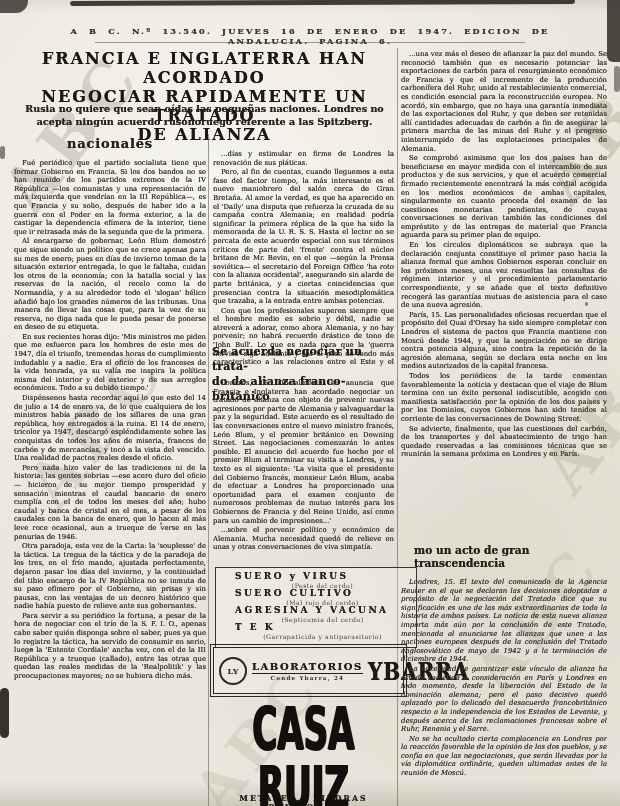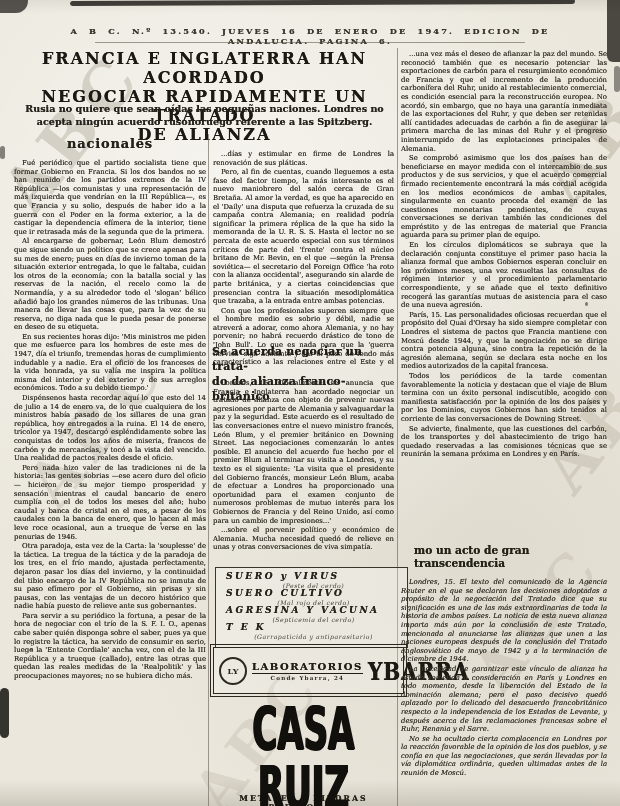--- a/index.html
+++ b/index.html
@@ -57,21 +57,21 @@
      font-size:11px; line-height:15px; color:#1f1c16; letter-spacing:.2px;
      text-shadow:0 0 .5px rgba(31,28,22,.85);}
   .col-midart{left:213px; top:379px; width:181px; height:184px;}
   .col-righttop{left:401px; top:50px; width:206px; height:493px;}
   .rhead{position:absolute; left:400px; top:544px; width:208px; font-weight:bold;
      font-size:10.6px; line-height:13px; color:#232016; text-shadow:0 0 .5px rgba(35,32,22,.85);}
   .rhead .ind{margin-left:14px;}
   .col-rightsec{left:401px; top:578px; width:206px; height:226px;font-style:italic;}
   
   .ad-sueros{position:absolute; left:215px; top:567px; width:175px; height:75px;
-     border:1.5px solid #3a352b; padding:4px 6px 0 10px; background:rgba(255,255,255,.25);font-style:italic;}
+     border:1.5px solid #3a352b; padding:4px 6px 0 19px; background:rgba(255,255,255,.25);}
   .prod{font-size:9px; font-weight:bold; letter-spacing:2.5px; color:#26221a; line-height:9.5px;
         text-shadow:0 0 .4px rgba(38,34,26,.85);}
   .pnote{font-size:6.2px; text-align:center; color:#454035; line-height:7.5px; letter-spacing:.5px;}
   .ad-ybarra{position:absolute; left:213px; top:647px; width:179px; height:45px;
      border:1px solid #2c2820; outline:1px solid #2c2820; outline-offset:2px;
      display:flex; align-items:center; gap:5px; padding:0 5px; background:rgba(255,255,255,.2);}
   .yb-logo{flex:0 0 auto; width:24px; height:24px; border:2px double #2c2820; border-radius:50%;
      display:flex; align-items:center; justify-content:center; font-size:8px; font-weight:bold; color:#2c2820;}
   .yb-mid{flex:0 0 auto; text-align:center;}
   .yb-labs{font-size:10px; font-weight:bold; letter-spacing:1.5px; color:#221e16;

